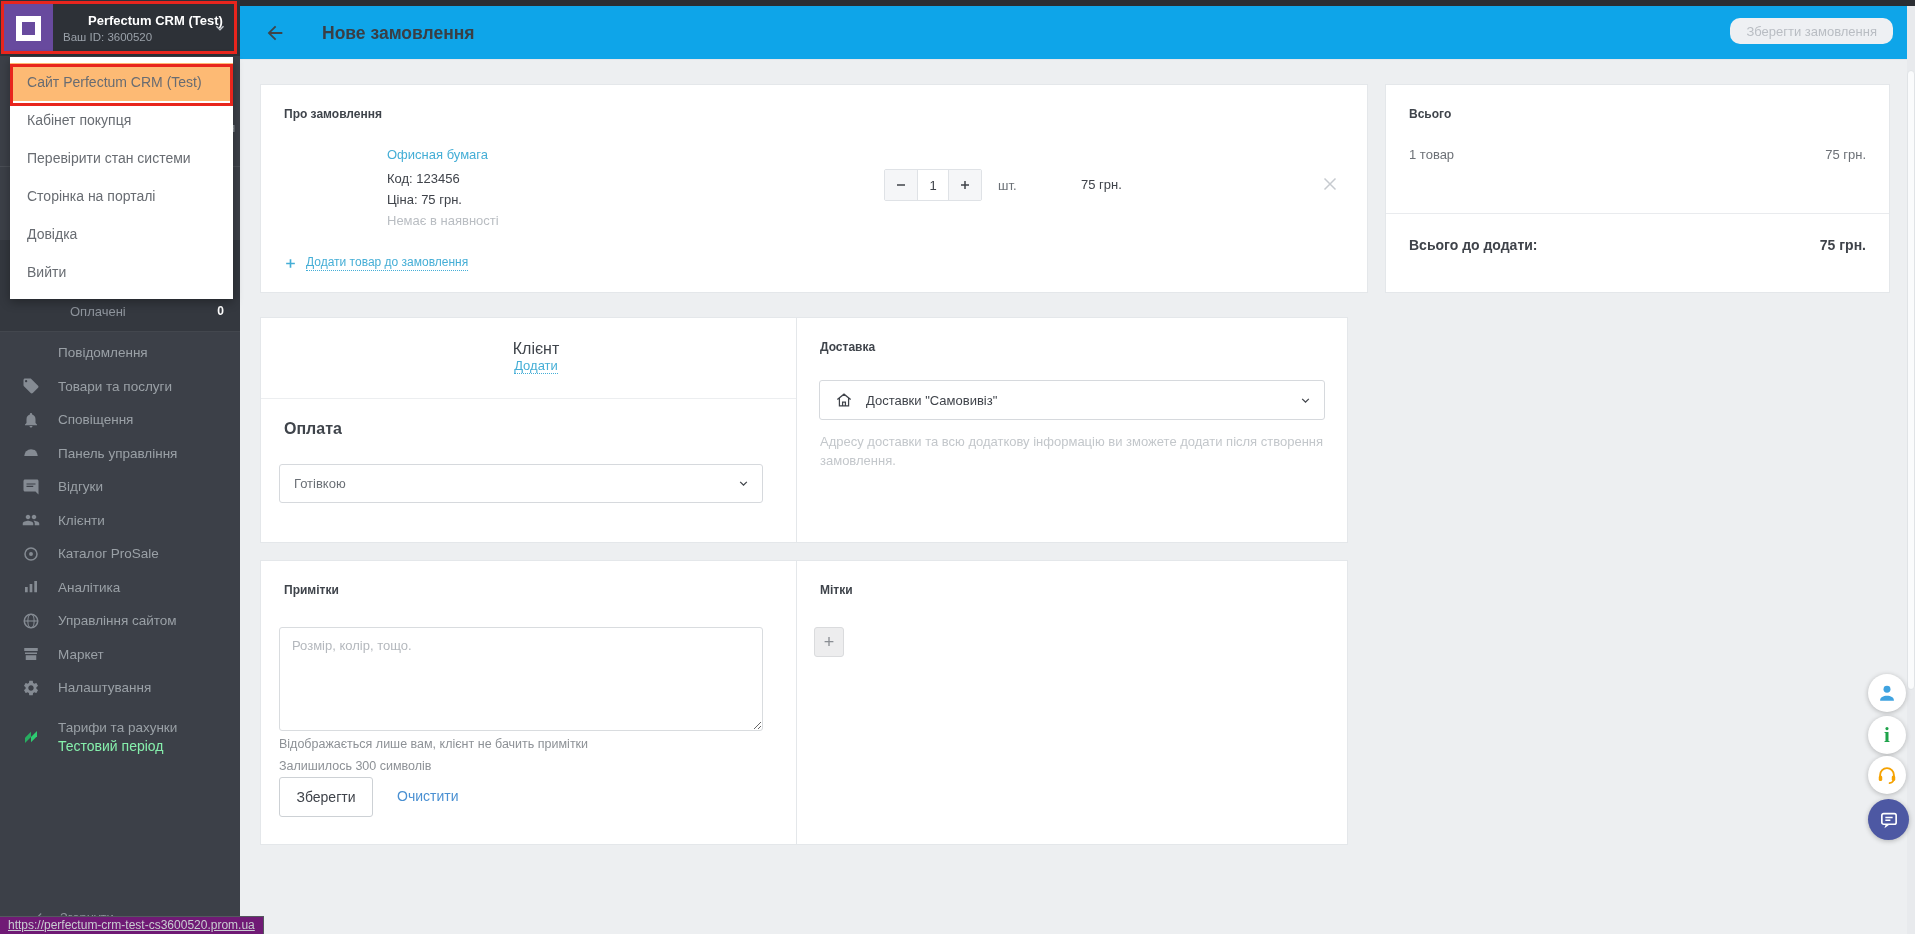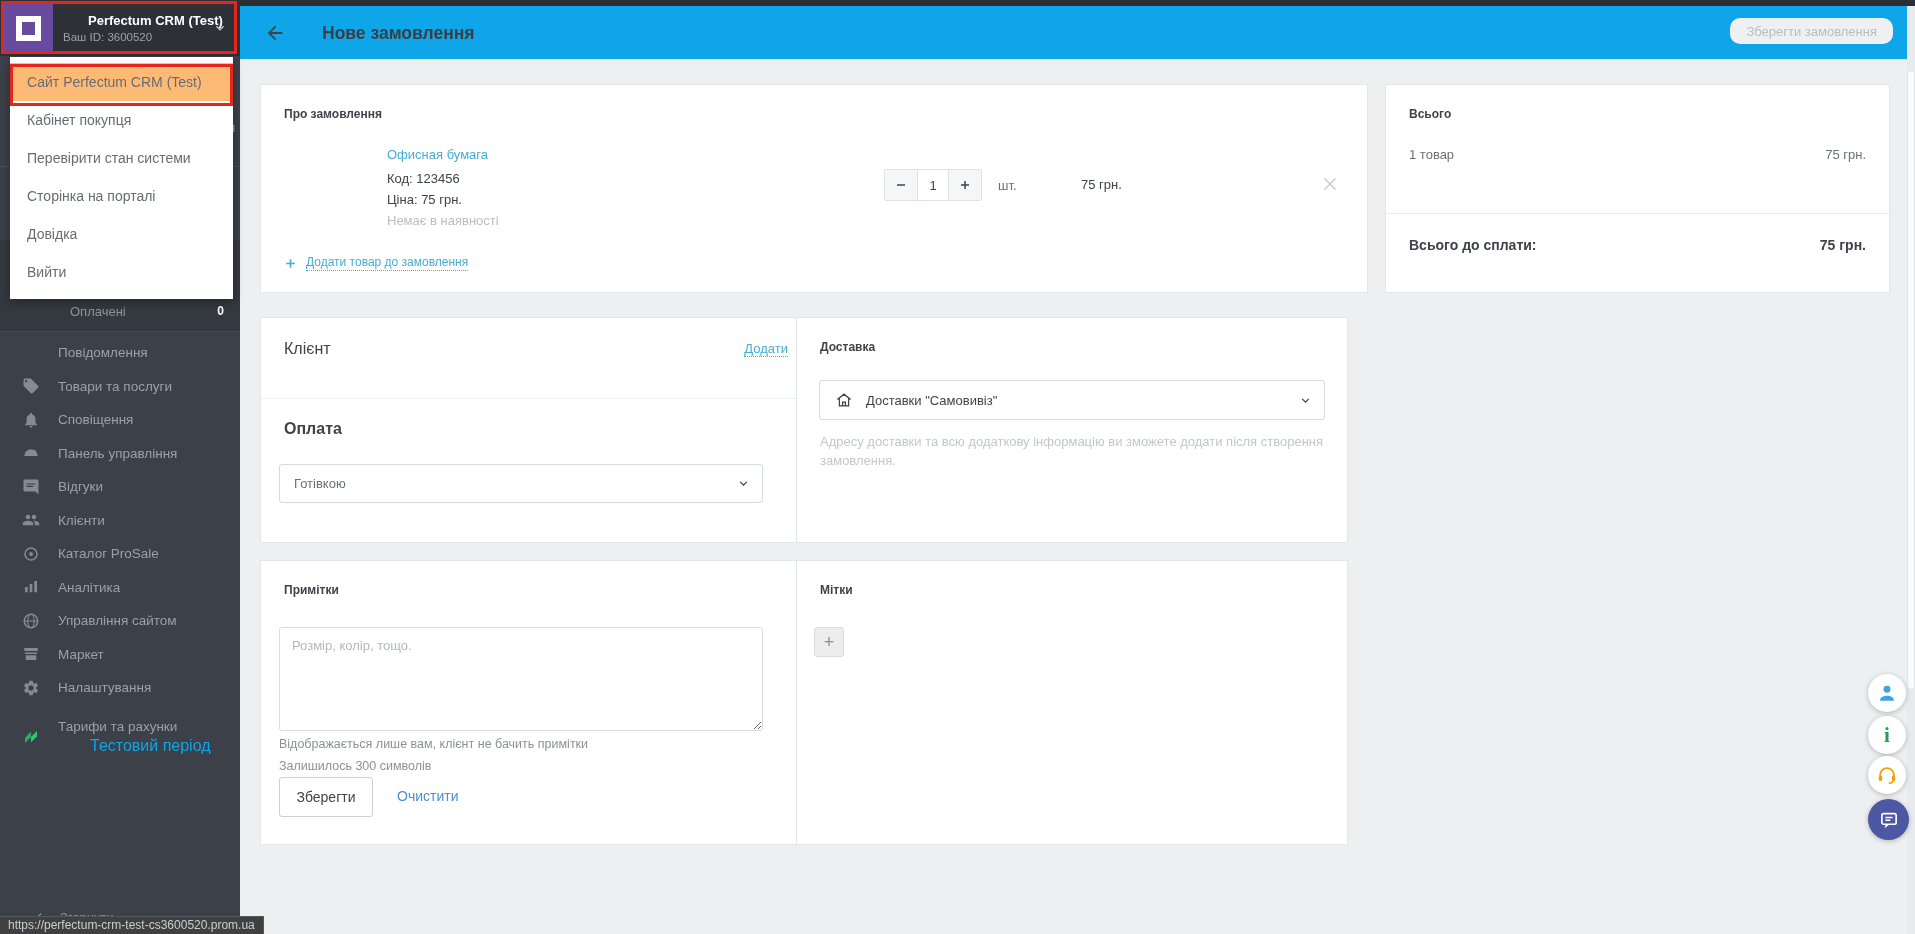--- a/index.html
+++ b/index.html
@@ -26,21 +26,21 @@
   .submenu-block { position:absolute; left:0; top:240px; width:240px; height:92px; background:var(--submenu-bg,#34383f); border-bottom:1px solid #43474e; }
   .submenu-row { position:absolute; left:0; top:56px; width:240px; height:30px; display:flex; align-items:center; cursor:pointer; }
   .submenu-label { margin-left:70px; font-size:13px; color:#8e949c; }
   .submenu-badge { margin-left:auto; margin-right:16px; font-size:12px; font-weight:bold; color:#fff; }
 
   .side-nav { position:absolute; left:0; top:336px; width:240px; }
   .nav-item { display:flex; align-items:center; height:33.5px; padding-left:22px; cursor:pointer; }
   .nav-item.tall { height:48px; margin-top:8px; }
   .nav-icon { width:18px; height:18px; color:#858b93; margin-right:18px; flex:0 0 auto; }
   .nav-label { font-size:13.5px; color:#9aa0a6; white-space:nowrap; }
-  .nav-sub { font-size:16px; color:#0ea5e9; margin-top:3px; white-space:nowrap;margin-left:32px; }
+  .nav-sub { font-size:14px; color:#86efac; margin-top:3px; white-space:nowrap; }
   .nav-text-col { display:flex; flex-direction:column; }
 
   .collapse-row { position:absolute; left:0; top:900px; width:240px; height:34px; display:flex; align-items:center; cursor:pointer; }
   .collapse-icon { width:14px; height:14px; color:#858b93; margin-left:33px; }
   .collapse-label { margin-left:13px; font-size:13px; color:#8d939b; }
 
   
   .dropdown { position:absolute; left:10px; top:57px; width:223px; background:#fff; box-shadow:0 3px 10px rgba(0,0,0,.32); padding:6px 0 8px 0; z-index:20; }
   .menu-item { height:38px; display:flex; align-items:center; padding-left:17px; font-size:14px; color:#686c72; cursor:pointer; white-space:nowrap; }
   .menu-item.highlighted { background:#fdba74; }
@@ -84,21 +84,21 @@
   .add-plus { width:13px; height:13px; color:var(--link-blue,#45aed6); margin-right:9px; }
   .add-link-text { font-size:12px; color:var(--link-blue,#45aed6); border-bottom:1px dotted var(--link-blue,#45aed6); padding-bottom:1px; }
 
   
   .tot-row { position:absolute; left:23px; right:23px; display:flex; justify-content:space-between; font-size:13px; color:#6d7177; }
   .tot-row1 { top:62px; }
   .tot-divider { position:absolute; left:0; right:0; top:128px; height:1px; background:#e9ebee; }
   .tot-due { top:152px; font-size:14px; font-weight:bold; color:#3f434a; }
 
   
-  .client-head { position:absolute; left:23px; right:23px; top:22px; display:flex; justify-content:space-between; align-items:center; }
+  .client-head { position:absolute; left:23px; right:23px; top:22px; display:flex; justify-content:space-between; align-items:center;flex-direction:column; }
   .client-title { font-size:16px; color:#3f444b; }
   .add-client-link { font-size:13px; color:var(--link-blue,#45aed6); border-bottom:1px dotted var(--link-blue,#45aed6); cursor:pointer; }
   .client-divider { position:absolute; left:0; right:0; top:80px; height:1px; background:#eceef0; }
   .payment-title { position:absolute; left:23px; top:102px; font-size:16px; color:#3f444b; }
   .select-box { position:absolute; display:flex; align-items:center; border:1px solid #d6d9dd; border-radius:3px; background:#fff; cursor:pointer; }
   .payment-select { left:18px; top:146px; width:484px; height:39px; padding:0 14px; }
   .select-value { font-size:13px; color:#6b7076; }
   .select-chevron { position:absolute; right:11px; width:15px; height:15px; color:#43474d; }
 
   
@@ -125,21 +125,21 @@
   .fab-headset { top:756px; color:var(--fab-headset-orange,#f5a201); }
   .fab-chat { top:799px; width:41px; height:41px; background:var(--fab-chat-purple,#4d58a3); }
   .fab-icon { width:22px; height:22px; }
   .info-glyph { font-family:"Liberation Serif", serif; font-weight:bold; font-size:21px; color:var(--fab-info-green,#1ea34a); }
 
   
   .scrollbar-track { position:absolute; left:1907px; top:6px; width:8px; height:928px; background:#e8eaed; z-index:4; }
   .scrollbar-thumb { position:absolute; left:0; top:64px; width:8px; height:620px; background:#fafbfc; border:1px solid #e0e3e6; border-radius:4px; }
 
   
-  .status-tooltip { position:absolute; left:0; bottom:0; height:18px; line-height:17px; padding:0 8px; background:#404040; border-top:1px solid #54585e; border-right:1px solid #54585e; font-size:12px; color:#c9ccd1; z-index:40; white-space:nowrap; }
+  .status-tooltip { position:absolute; left:0; bottom:0; height:18px; line-height:17px; padding:0 8px; background:#701a75; border-top:1px solid #54585e; border-right:1px solid #54585e; font-size:12px; color:#c9ccd1; z-index:40; white-space:nowrap;text-decoration:underline; }
 
   .icon svg, .nav-icon svg, .acct-chevron svg, .back-btn svg, .select-chevron svg,
   .house-ic svg, .add-plus svg, .step-icon svg, .remove-item svg, .fab-icon svg,
   .collapse-icon svg { width:100%; height:100%; display:block; }
 </style>
 </head>
 <body>
 
 <div id="app">
 
@@ -374,21 +374,21 @@
     </section>
 
     <section class="card card-total">
       <h2 class="card-title">Всього</h2>
       <div class="tot-row tot-row1">
         <span>1 товар</span>
         <span>75 грн.</span>
       </div>
       <div class="tot-divider"></div>
       <div class="tot-row tot-due">
-        <span>Всього до сплати:</span>
+        <span>Всього до додати:</span>
         <span>75 грн.</span>
       </div>
     </section>
 
     <section class="card card-client">
       <div class="client-head">
         <span class="client-title">Клієнт</span>
         <span class="add-client-link">Додати</span>
       </div>
       <div class="client-divider"></div>

